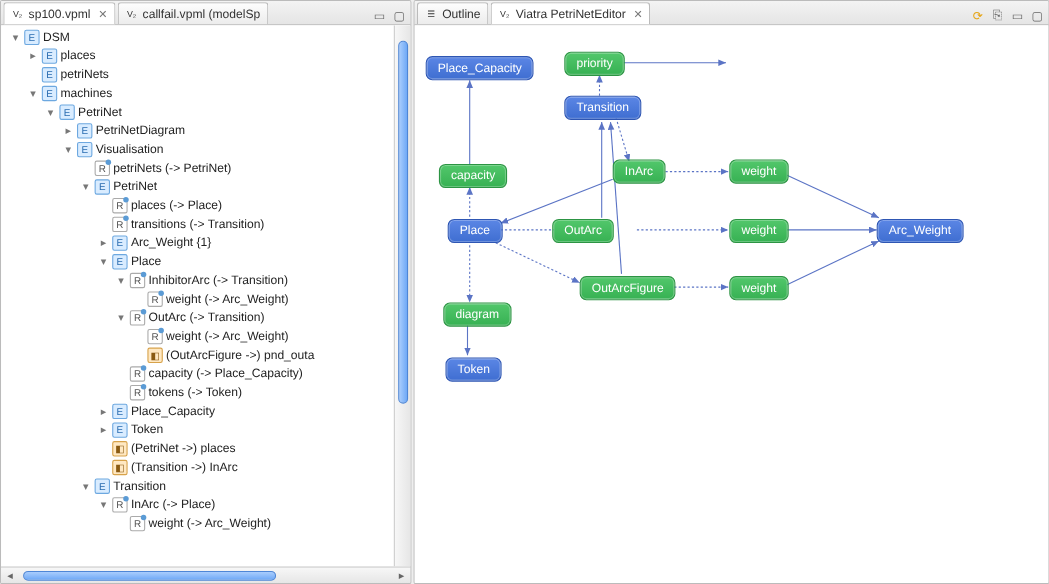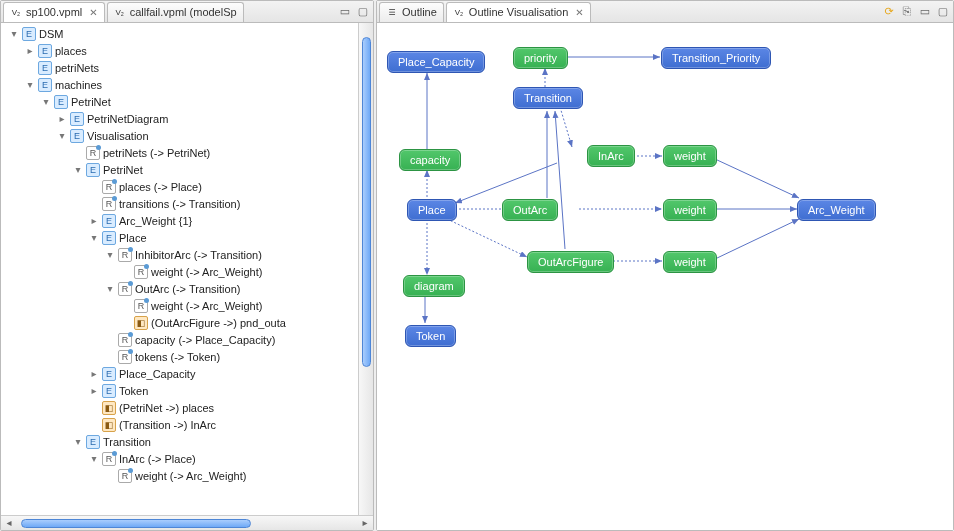--- a/index.html
+++ b/index.html
@@ -16,21 +16,21 @@
     background: #f7f7f7;
     border: 1px solid #bbb;
     border-radius: 2px;
     display: flex;
     flex-direction: column;
   }
   .panel-left { width: 374px; height: 531px; }
   .panel-right { flex: 1; height: 531px; margin-left: 2px; }
   .tab-bar {
     display: flex;
-    align-items: center;
+    align-items: flex-end;
     background: linear-gradient(#f3f3f3,#e5e5e5);
     border-bottom: 1px solid #bbb;
     height: 22px;
     padding: 0 2px;
     gap: 2px;
   }
   .tab {
     display: flex;
     align-items: center;
     gap: 4px;
@@ -393,21 +393,21 @@
 </div>
 
 <div class="panel panel-right">
   <div class="tab-bar">
     <div class="tab">
       <span class="icon-box">☰</span>
       <span>Outline</span>
     </div>
     <div class="tab active">
       <span class="icon-box">V₂</span>
-      <span>Outline Visualisation</span>
+      <span>Viatra PetriNetEditor</span>
       <span class="tab-close">✕</span>
     </div>
     <div class="toolbar-spacer"></div>
     <div class="toolbar-btn" style="color:#e6a516">⟳</div>
     <div class="toolbar-btn">⎘</div>
     <div class="toolbar-btn">▭</div>
     <div class="toolbar-btn">▢</div>
   </div>
 
   <div class="canvas">
@@ -452,24 +452,23 @@
         <line x1="188" y1="226" x2="178" y2="88"></line>
 
         <line x1="228" y1="238" x2="285" y2="238" stroke-dasharray="2,2"></line>
 
         <line x1="338" y1="236" x2="422" y2="196"></line>
       </g>
     </svg>
 
     <div class="gnode blue" style="left:10px;top:28px;"><span>Place_Capacity</span></div>
     <div class="gnode green" style="left:136px;top:24px;"><span>priority</span></div>
-    <div class="gnode blue" style="left:284px;top:24px;"><span>Transition_Priority</span></div>
     <div class="gnode blue" style="left:136px;top:64px;"><span>Transition</span></div>
     <div class="gnode green" style="left:22px;top:126px;"><span>capacity</span></div>
-    <div class="gnode green" style="left:180px;top:122px;margin-left:30px;"><span>InArc</span></div>
+    <div class="gnode green" style="left:180px;top:122px;"><span>InArc</span></div>
     <div class="gnode green" style="left:286px;top:122px;"><span>weight</span></div>
     <div class="gnode blue" style="left:30px;top:176px;"><span>Place</span></div>
     <div class="gnode green" style="left:125px;top:176px;"><span>OutArc</span></div>
     <div class="gnode green" style="left:286px;top:176px;"><span>weight</span></div>
     <div class="gnode blue" style="left:420px;top:176px;"><span>Arc_Weight</span></div>
     <div class="gnode green" style="left:150px;top:228px;"><span>OutArcFigure</span></div>
     <div class="gnode green" style="left:286px;top:228px;"><span>weight</span></div>
     <div class="gnode green" style="left:26px;top:252px;"><span>diagram</span></div>
     <div class="gnode blue" style="left:28px;top:302px;"><span>Token</span></div>
   </div>

